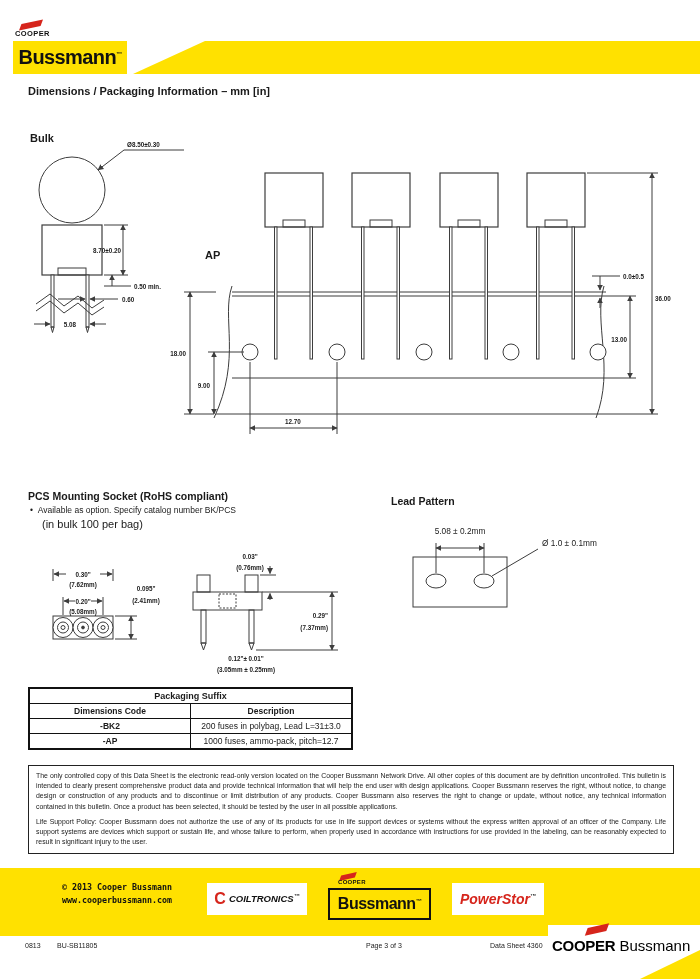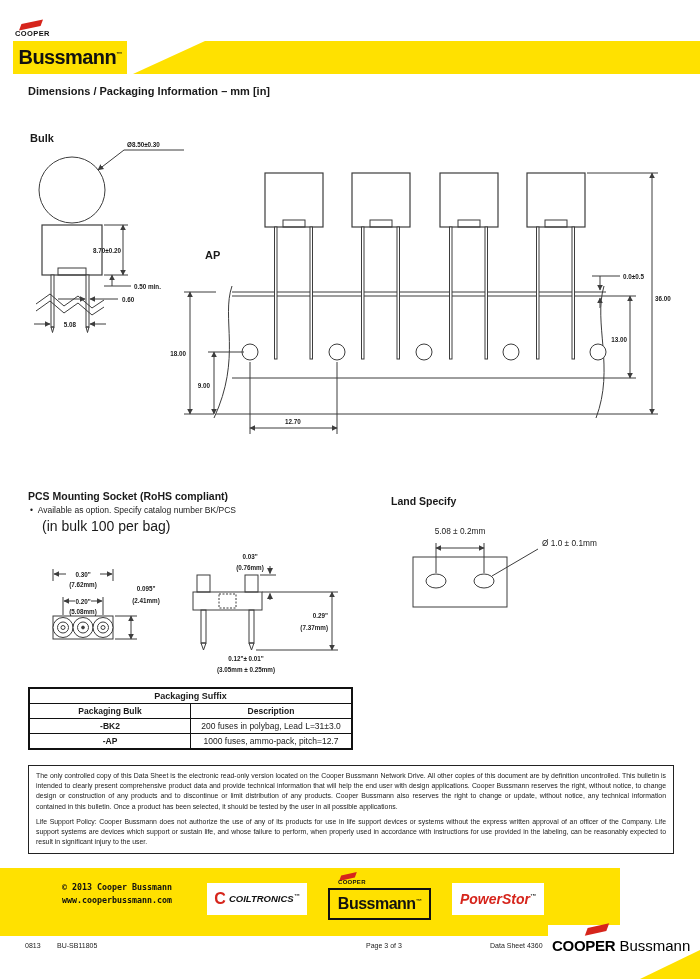--- a/index.html
+++ b/index.html
@@ -17,35 +17,35 @@
   
   svg text{font-family:"Liberation Sans",sans-serif;fill:#1a1a1a;}
   .t-dim{font-size:6.3px;font-weight:700;}
   .t-lg{font-size:8.3px;font-weight:400;}
   .t-lab{font-size:11px;font-weight:700;}
   .ln{stroke:#3d3d3d;stroke-width:1;fill:none;}
   
   .h-sock{left:28px;top:490px;font-size:10.5px;font-weight:700;}
   .h-land{left:391px;top:495px;font-size:10.5px;font-weight:700;}
   .note1{left:30px;top:505px;font-size:8.5px;}
-  .note2{left:42px;top:518px;font-size:14px;}
+  .note2{left:42px;top:518px;font-size:11px;}
   
   .pkg-table{left:28px;top:687px;border-collapse:collapse;table-layout:fixed;width:325px;}
   .pkg-table td,.pkg-table th{border:1px solid #111;font-size:8.5px;padding:1px 5px;height:12px;}
   .pkg-table{border:2px solid #111;}
   .pkg-table .cap{font-weight:700;font-size:9px;text-align:center;margin-left:10px;}
   .pkg-table .code{text-align:center;font-weight:700;width:88px;}
   .pkg-table .codeb{text-align:center;font-weight:700;}
   .pkg-table .desc{text-align:center;}
   
   .legal{left:28px;top:765px;width:630px;border:1px solid #222;padding:5px 7px 6px 7px;}
   .legal p{margin:0;font-size:6.9px;line-height:10.2px;text-align:justify;}
   .legal p + p{margin-top:5px;}
   
-  .band{left:0;top:868px;width:620px;height:68px;background:#FFE100;}
+  .band{left:0;top:868px;width:700px;height:68px;background:#FFE100;}
   .copy{left:62px;top:13px;font-family:"DejaVu Sans Mono",monospace;
         font-size:8.3px;font-weight:700;line-height:13px;color:#111;white-space:pre;}
   .logo-box{background:#fff;display:flex;align-items:center;justify-content:center;gap:3px;}
   .coil{left:207px;top:15px;width:100px;height:32px;}
   .coil-c{color:#D6251C;font-weight:800;font-size:16px;line-height:16px;}
   .coil-t{font-size:9.5px;font-weight:800;font-style:italic;color:#111;}
   .pwr{left:452px;top:15px;width:92px;height:32px;}
   .pwr-t{font-size:14px;font-weight:800;font-style:italic;color:#D6251C;}
   .bus-logo{left:328px;top:4px;width:104px;height:48px;}
   .bus-frame{left:0;top:16px;width:99px;height:28px;background:#FFE100;border:2.5px solid #111;
@@ -176,21 +176,21 @@
     <text class="t-dim" x="627" y="224" text-anchor="end">13.00</text>
     <text class="t-dim" x="186" y="238" text-anchor="end">18.00</text>
     <text class="t-dim" x="210" y="270" text-anchor="end">9.00</text>
     <text class="t-dim" x="293" y="306" text-anchor="middle">12.70</text>
   </g>
 </svg>
 
 <div class="abs h-sock">PCS Mounting Socket (RoHS compliant)</div>
 <div class="abs note1"><span>•</span>&nbsp;&nbsp;<span>Available as option. Specify catalog number BK/PCS</span></div>
 <div class="abs note2">(in bulk 100 per bag)</div>
-<div class="abs h-land">Land Specify</div>
+<div class="abs h-land">Lead Pattern</div>
 
 <svg class="abs" style="left:0;top:487px;" width="700" height="195" viewBox="0 0 700 195">
   <defs>
     <marker id="arw2" viewBox="0 0 10 10" refX="9" refY="5" markerWidth="6" markerHeight="6" orient="auto-start-reverse">
       <path d="M0,0L10,5L0,10z" fill="#3d3d3d"></path>
     </marker>
   </defs>
 
   <g class="ln">
     <rect x="53" y="129" width="60" height="23"></rect>
@@ -269,21 +269,21 @@
     <text class="t-lg" x="542" y="59">Ø 1.0 ± 0.1mm</text>
   </g>
 </svg>
 
 <table class="abs pkg-table">
   <tbody>
       <tr>
     <td class="cap" colspan="2">Packaging Suffix</td>
   </tr>
   <tr>
-    <td class="code">Packaging Bulk</td>
+    <td class="code">Dimensions Code</td>
     <td class="desc" style="font-weight:700">Description</td>
   </tr>
   <tr>
     <td class="codeb">-BK2</td>
     <td class="desc">200 fuses in polybag, Lead L=31±3.0</td>
   </tr>
   <tr>
     <td class="codeb">-AP</td>
     <td class="desc">1000 fuses, ammo-pack, pitch=12.7</td>
   </tr>

